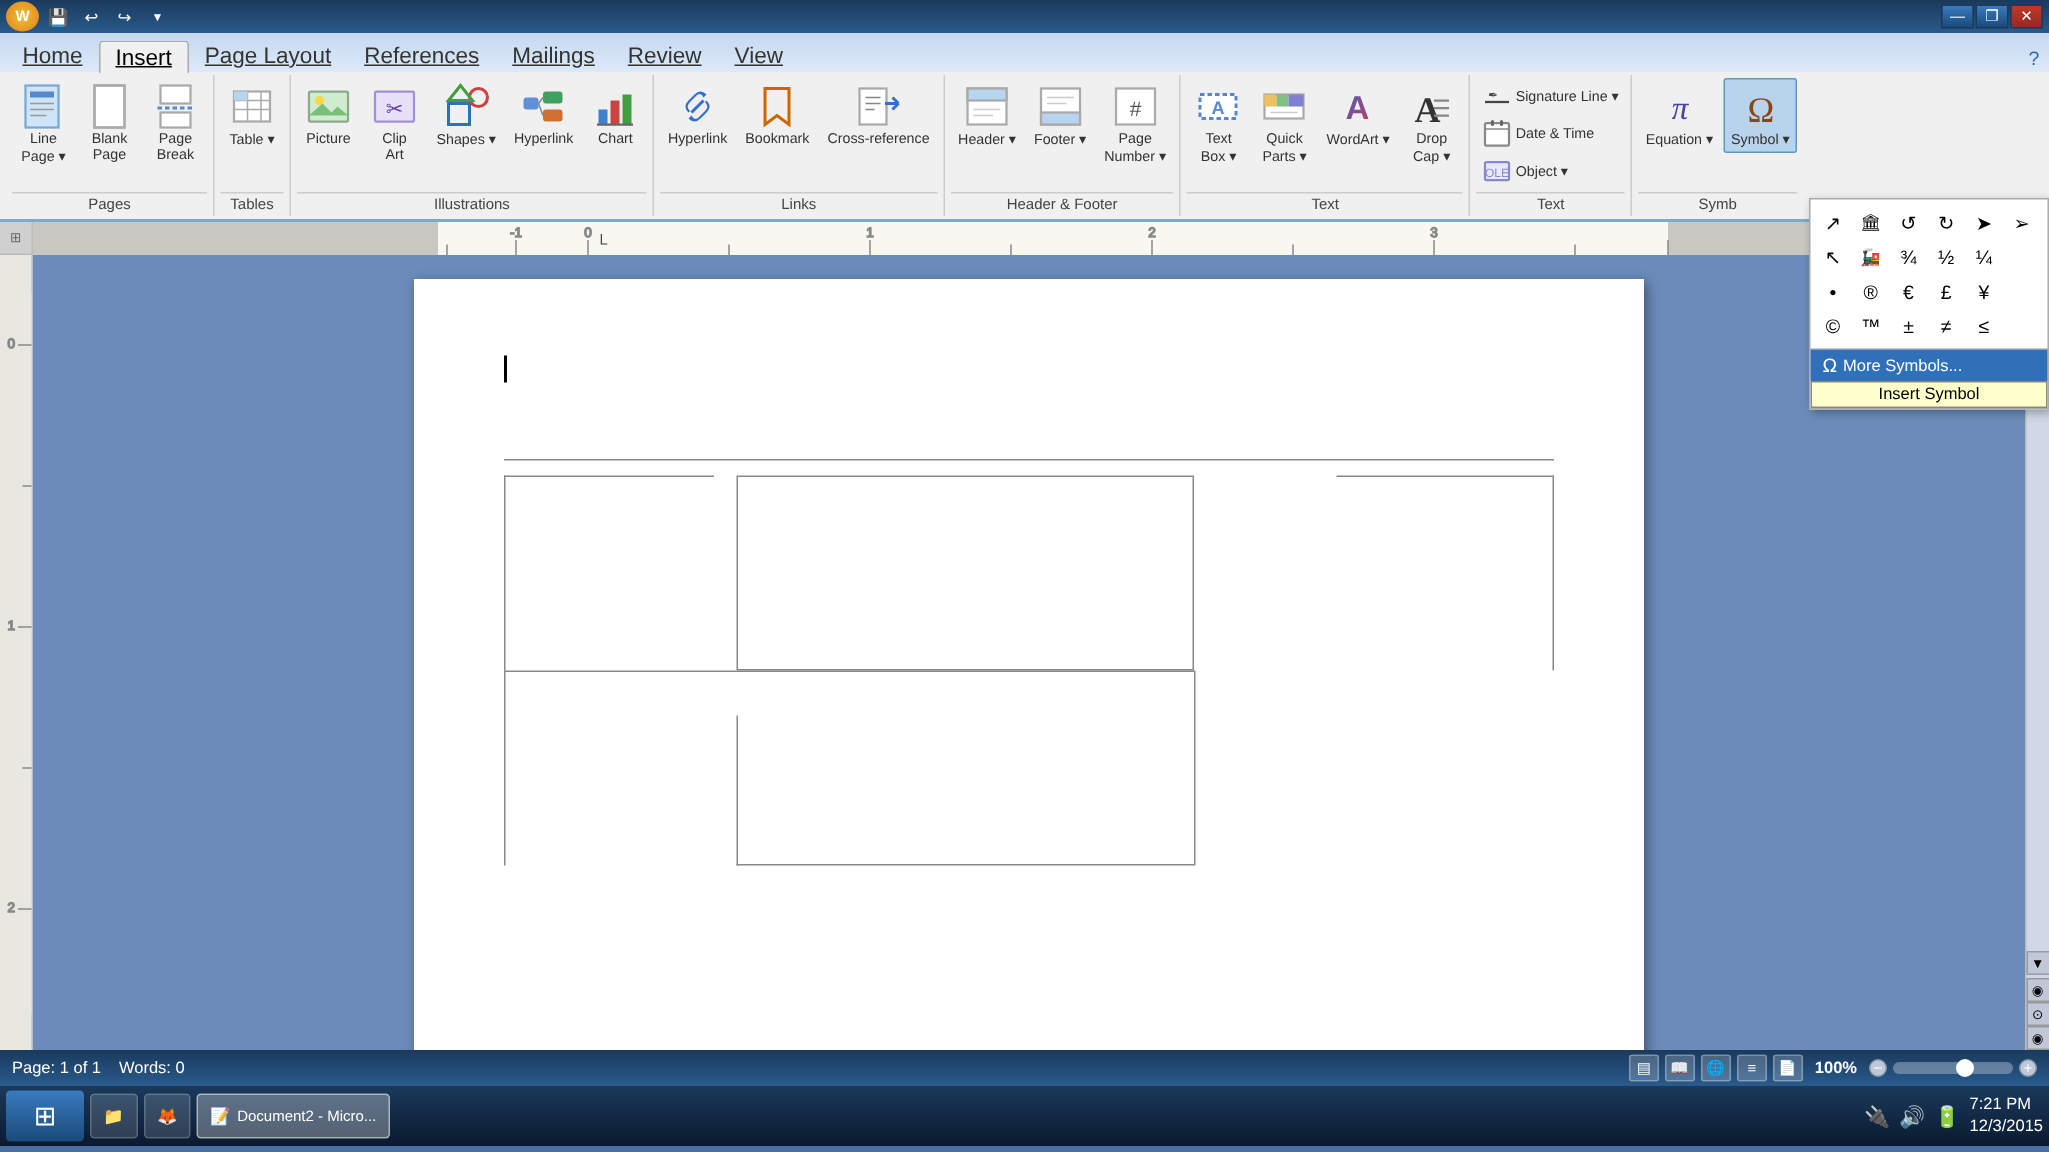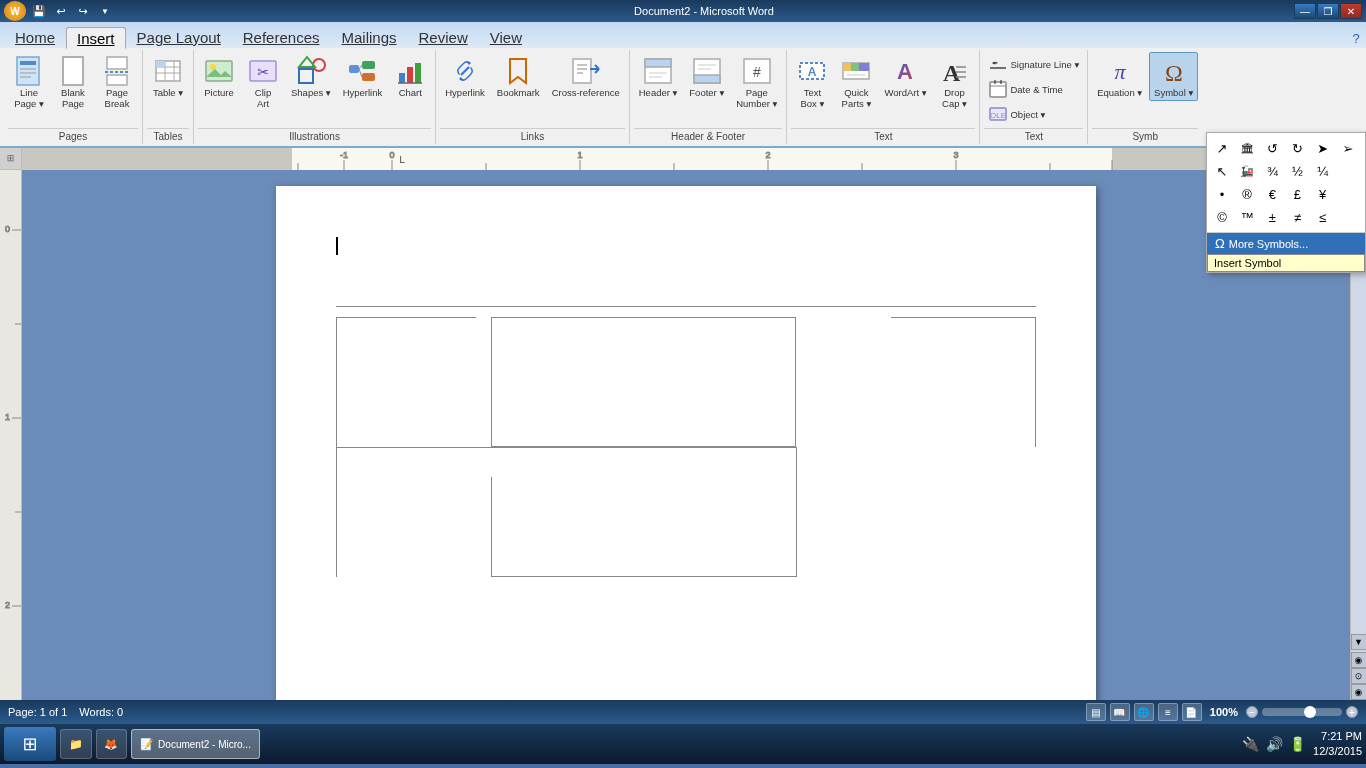--- a/index.html
+++ b/index.html
@@ -171,20 +171,21 @@
       background: #e8f0f8;
       border-top: 1px solid #ccc;
       color: #000;
     }
     .sym-more-btn.highlighted { background: #3070b8; color: white; }
     .insert-symbol-tooltip {
       background: #ffffcc;
       border: 1px solid #888;
       padding: 2px 6px;
       font-size: 11px;
+      text-align: center;
     }
 
     
     #ruler-area {
       height: 22px;
       background: #e8e8e8;
       border-bottom: 1px solid #bbb;
       display: flex;
       align-items: center;
     }
@@ -294,34 +295,33 @@
       padding: 0 8px;
       display: flex; align-items: center; gap: 4px;
       cursor: pointer; color: white; font-size: 11px;
     }
     .taskbar-btn.active { background: rgba(255,255,255,0.3); border-color: rgba(255,255,255,0.5); }
     #taskbar-right {
       margin-left: auto;
       display: flex; align-items: center; gap: 6px; color: white;
     }
     .sys-tray-icon { font-size: 14px; cursor: pointer; }
-    #clock { text-align: right; font-size: 11px; line-height: 1.4; }
+    #clock { font-size: 11px; line-height: 1.4; }
   </style>
 </head>
 <body>
 
 <div id="title-bar">
   <div id="title-bar-left">
     <div class="office-logo">W</div>
     <div class="quick-access-btn">💾</div>
     <div class="quick-access-btn">↩</div>
     <div class="quick-access-btn">↪</div>
     <div class="quick-access-btn" style="font-size:8px;">▼</div>
   </div>
-  <div id="title-bar-center">Document2 - Microsoft Word</div>
   <div id="title-bar-right">
     <div class="title-btn">—</div>
     <div class="title-btn">❐</div>
     <div class="title-btn close-btn">✕</div>
   </div>
 </div>
 
 <div id="tab-bar">
   <div class="ribbon-tab">Home</div>
   <div class="ribbon-tab active">Insert</div>

